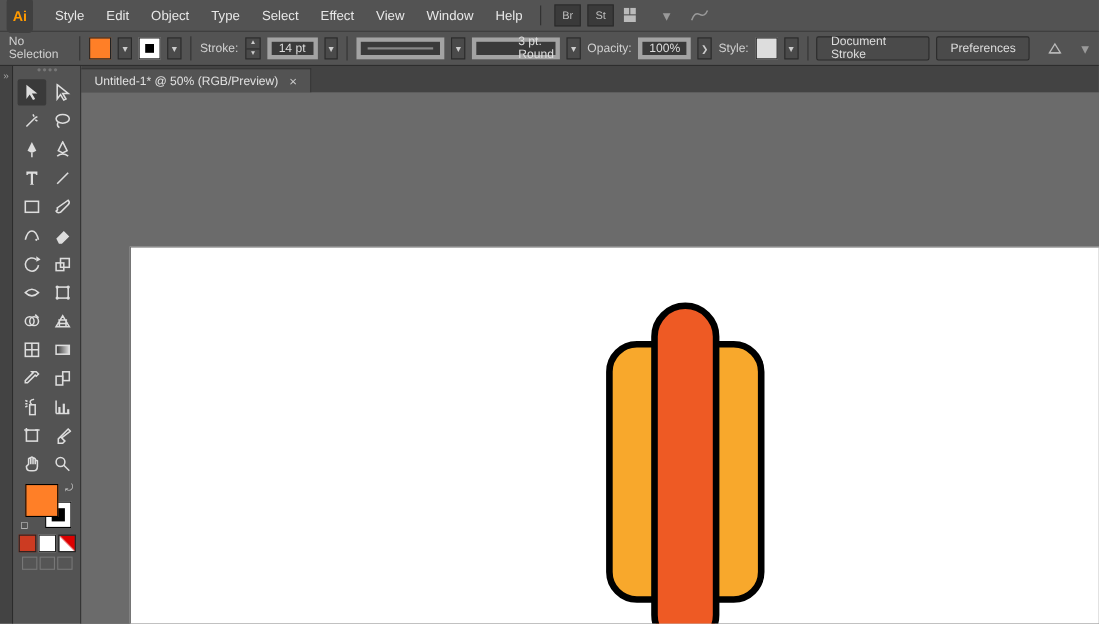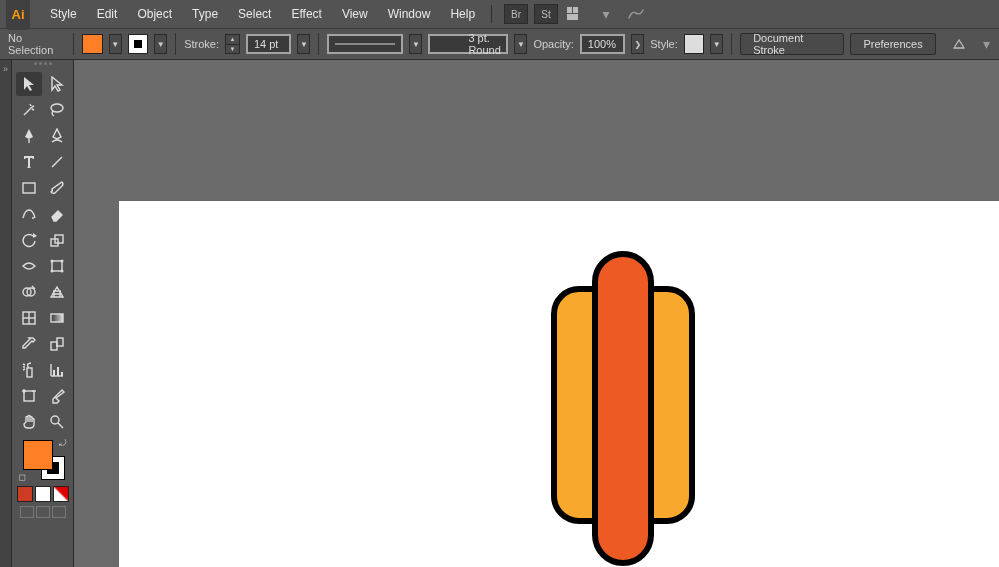--- a/index.html
+++ b/index.html
@@ -66,21 +66,21 @@
   }
   .stroke-swatch{
     width:22px;height:20px;background:#fff;border:1px solid #222;position:relative;
   }
   .stroke-swatch::after{
     content:'';position:absolute;inset:5px;background:#000;
   }
   .plain-swatch{width:22px;height:20px;border:1px solid #222;background:#ddd;}
   .opt-sep{width:1px;height:22px;background:#333;margin:0 2px;}
   .field{
-    height:20px;background:#3a3a3a;border:2px solid #a3a3a3;display:flex;align-items:center;
+    height:20px;background:#3a3a3a;border:4px solid #a3a3a3;display:flex;align-items:center;
     color:#ddd;padding:0 6px;font-size:11px;gap:4px;
   }
   .field.wide{width:80px;gap:32px;}
   .field.tiny{width:48px;}
   .spin{width:16px;height:20px;border:1px solid #2a2a2a;background:#4a4a4a;display:flex;flex-direction:column;}
   .spin div{flex:1;display:flex;align-items:center;justify-content:center;font-size:6px;color:#ccc;}
   .spin div:first-child{border-bottom:1px solid #2a2a2a;}
   .btn{
     height:22px;padding:0 12px;background:#4a4a4a;border:1px solid #2a2a2a;border-radius:2px;
     display:flex;align-items:center;font-size:11px;color:#ddd;
@@ -453,20 +453,26 @@
     </div>
 
     <div class="screenmodes">
       <span></span>
       <span></span>
       <span></span>
     </div>
   </div>
 
   <div class="docarea">
+    <div class="tabbar">
+      <div class="doctab">
+        <span>Untitled-1* @ 50% (RGB/Preview)</span>
+        <span class="close">×</span>
+      </div>
+    </div>
     <div class="canvas-wrap">
       <div class="pasteboard">
         <div class="artboard">
           <div class="art">
             <div class="bun"></div>
             <div class="sausage"></div>
           </div>
         </div>
       </div>
     </div>

